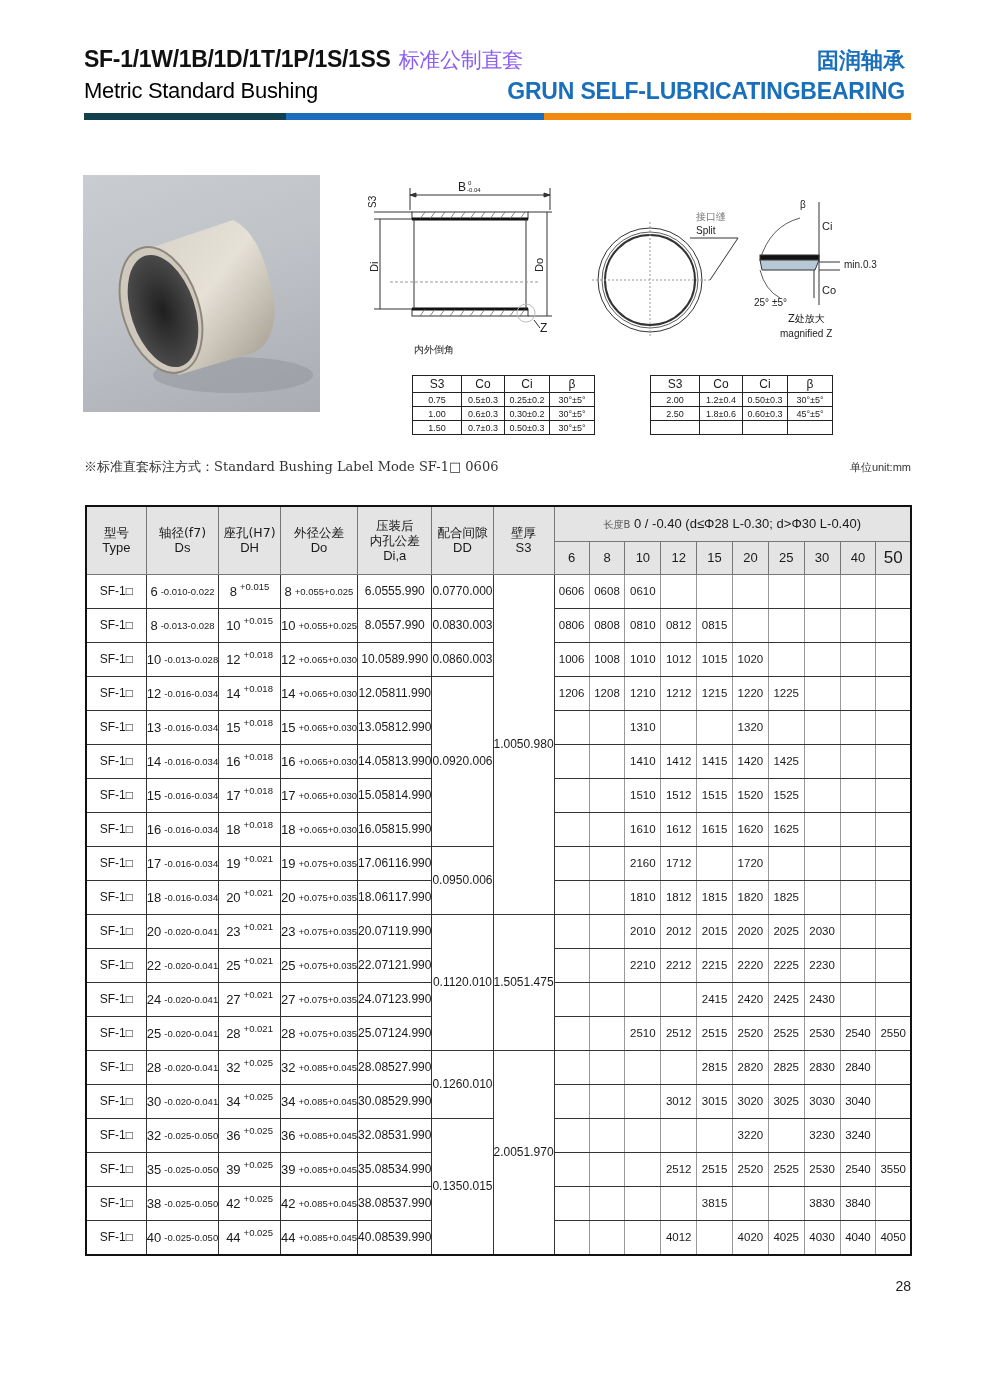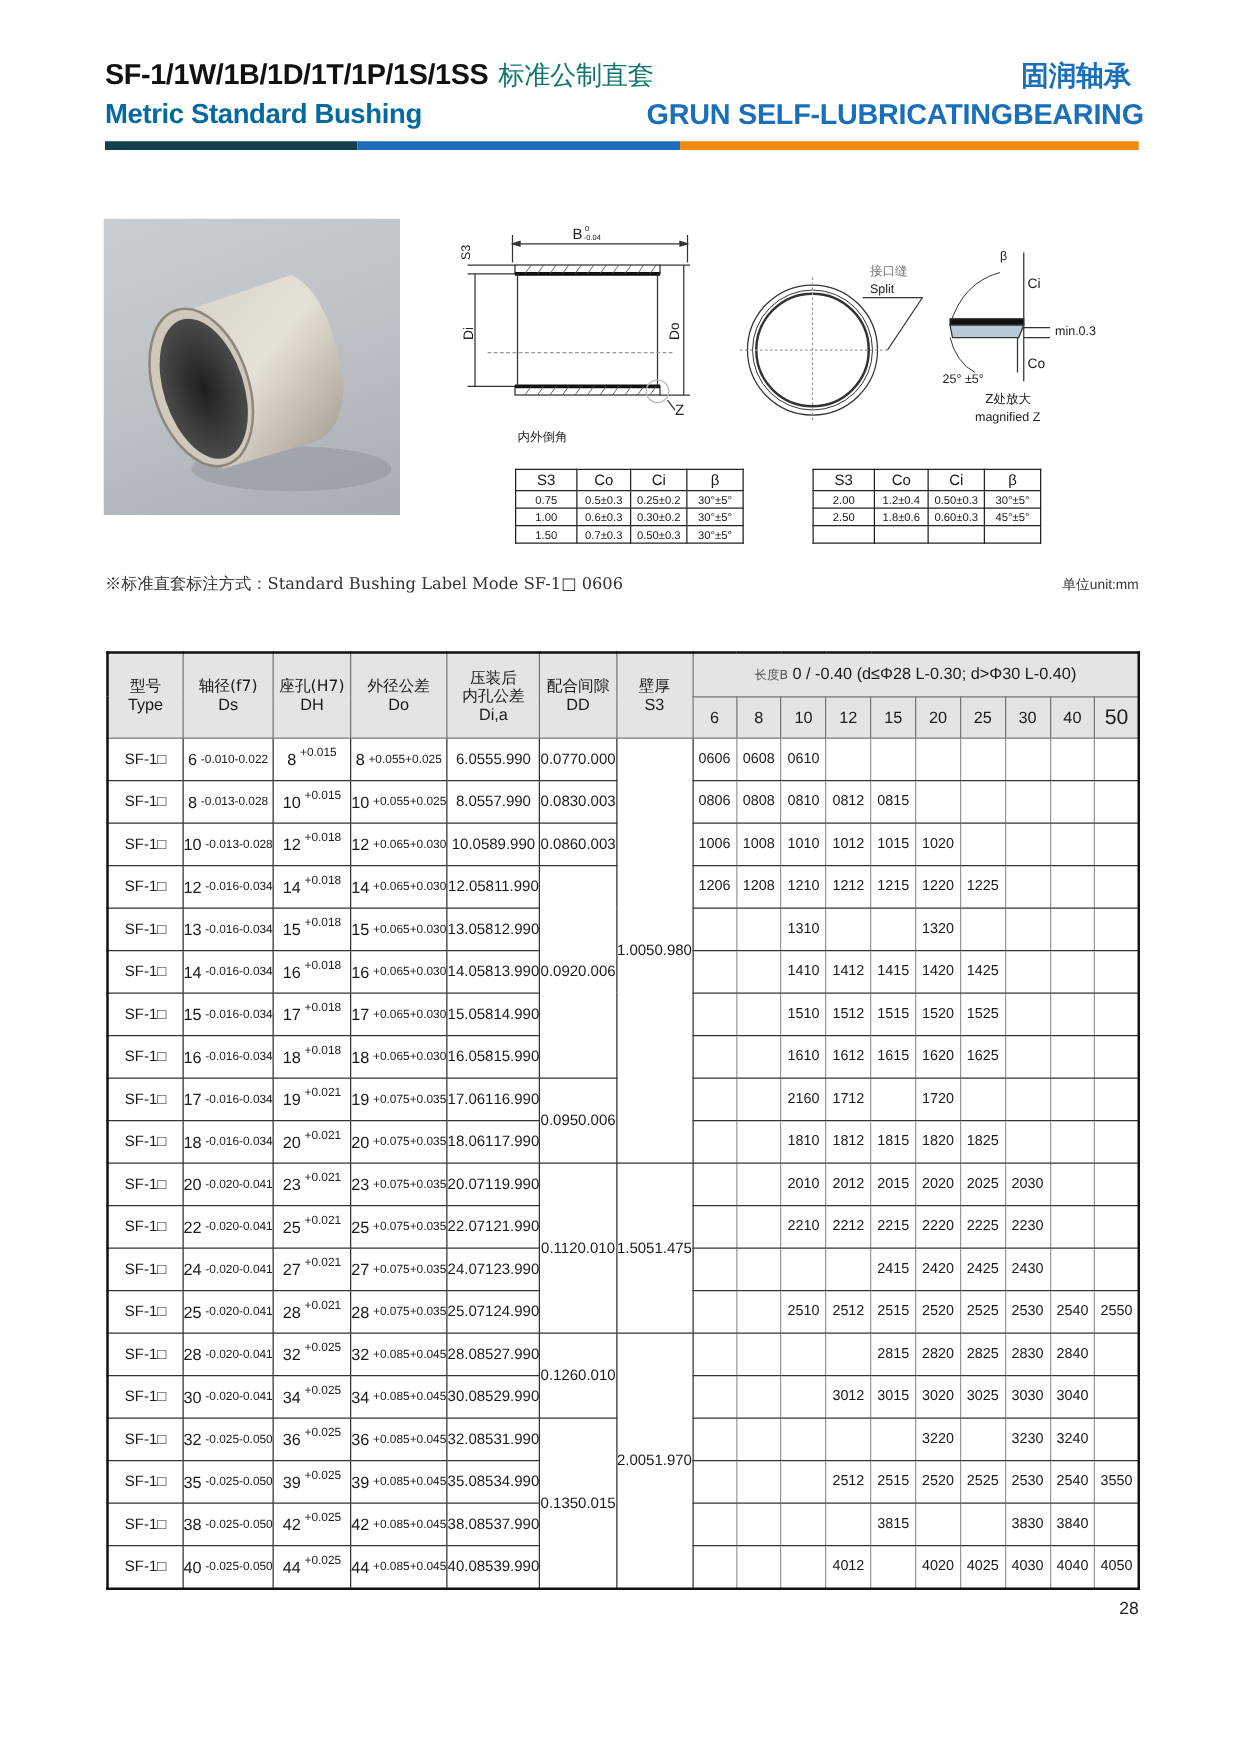--- a/index.html
+++ b/index.html
@@ -1,24 +1,24 @@
 <!DOCTYPE html>
 <html><head>
 <meta charset="utf-8">
 <style>
   html, body { margin: 0; padding: 0; background: #ffffff; }
   body { width: 995px; height: 1399px; position: relative; overflow: hidden; font-family: "Liberation Sans", sans-serif; color: #1a1a1a; }
   .abs { position: absolute; }
 
   
   .title-main { left: 84px; top: 46px; font-size: 23px; font-weight: bold; color: #111; letter-spacing: -0.3px; white-space: nowrap; }
-  .title-main .cn { font-weight: normal; font-family: "DejaVu Sans", sans-serif; font-size: 21px; margin-left: 8px; color: #0f766e; }
-  .title-sub { left: 84px; top: 78px; font-size: 22px; font-weight: bold; color: #0369a1; letter-spacing: -0.3px; }
+  .title-main .cn { font-weight: normal; font-family: "DejaVu Sans", sans-serif; font-size: 21px; margin-left: 8px; color: #8b5cf6; }
+  .title-sub { left: 84px; top: 78px; font-size: 22px; font-weight: normal; color: #000000; letter-spacing: -0.3px; }
   .brand-cn { right: 90px; top: 46px; font-size: 22px; font-weight: bold; color: #1a6fba; font-family: "DejaVu Sans", sans-serif; }
-  .brand-en { right: 80px; top: 78px; font-size: 23px; font-weight: bold; color: #1a6fba; letter-spacing: -0.2px; }
+  .brand-en { right: 90px; top: 78px; font-size: 23px; font-weight: bold; color: #1a6fba; letter-spacing: -0.2px; }
   .bar { top: 113px; height: 7px; }
   .bar1 { left: 84px; width: 202px; background: #12404f; }
   .bar2 { left: 286px; width: 258px; background: #1c6ebd; }
   .bar3 { left: 544px; width: 367px; background: #f28a10; }
 
   
   .photo { left: 83px; top: 175px; width: 237px; height: 237px; background: linear-gradient(160deg, #c9ccd1 0%, #bfc3c8 45%, #a9adb3 100%); overflow: hidden; }
 
   
   .diag { left: 360px; top: 170px; width: 560px; height: 195px; }
@@ -35,21 +35,21 @@
   .st2 { left: 650px; top: 375px; }
   .st2 td:nth-child(1), .st2 th:nth-child(1){ width: 44px; }
   .st2 td:nth-child(2), .st2 th:nth-child(2){ width: 38px; }
   .st2 td:nth-child(3), .st2 th:nth-child(3){ width: 40px; }
   .st2 td:nth-child(4), .st2 th:nth-child(4){ width: 40px; }
 
   .note { left: 84px; top: 458px; font-size: 13px; font-family: "DejaVu Serif", serif; color: #333; }
   .unit { right: 84px; top: 460px; font-size: 11px; color: #333; }
 
   
-  table.main { position: absolute; left: 85px; top: 505px; width: 827px; border-collapse: collapse; font-size: 12px; border: 2px solid #111; margin-top: 16px; }
+  table.main { position: absolute; left: 85px; top: 505px; width: 827px; border-collapse: collapse; font-size: 12px; border: 2px solid #111; }
   table.main th { background: #e4e4e4; font-weight: normal; border: 1px solid #777; font-size: 13px; line-height: 15px; }
   table.main td { border: 1px solid #333; text-align: center; height: 33px; padding: 0; }
   table.main td.len { border-left: 1px solid #999; border-right: 1px solid #999; font-size: 11.5px; }
   .hdr-cn { font-family: "DejaVu Sans", sans-serif; font-size: 12.5px; }
   .tol { display: inline-flex; align-items: center; justify-content: center; gap: 3px; }
   .tol .base { font-size: 13px; }
   .tol .stack { display: inline-flex; font-size: 9.5px; line-height: 11px; text-align: left; }
   .tol .sup { font-size: 9.5px; align-self: flex-start; margin-top: -3px; }
   .pair { display: inline-flex; line-height: 13px; font-size: 12px; }
   .len-head { font-size: 9px; }

